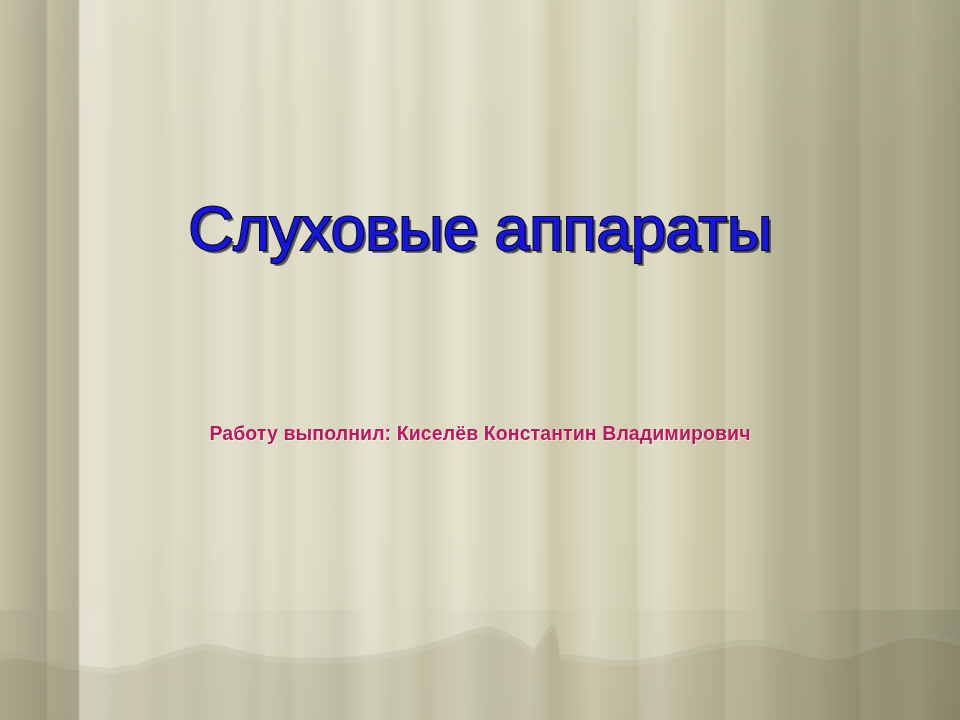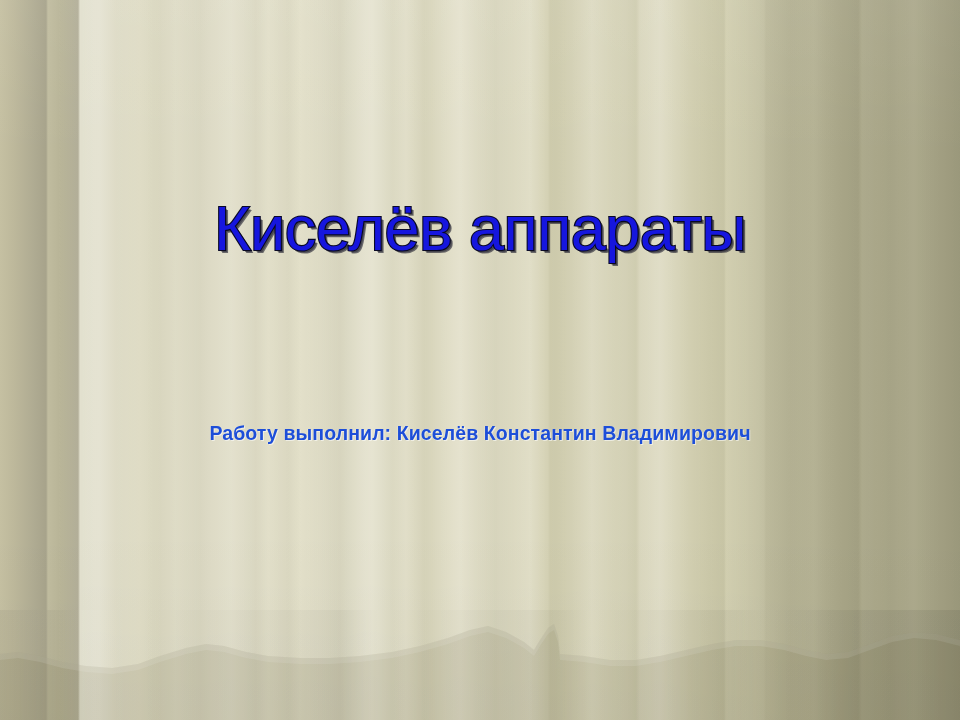--- a/index.html
+++ b/index.html
@@ -195,21 +195,21 @@
   .subtitle {
     position: absolute;
     left: 0;
     top: 420px;
     width: 960px;
     text-align: center;
     font-family: "Liberation Sans", sans-serif;
     font-size: 19.5px;
     line-height: 26px;
     font-weight: bold;
-    color: #1d4ed8;
+    color: #be185d;
     letter-spacing: 0.1px;
     text-shadow:
       1px 1px 0 rgba(255,255,255,0.55),
       -0.5px -0.5px 0 rgba(255,255,255,0.35);
     white-space: nowrap;
   }
 </style>
 </head>
 <body>
 
@@ -223,19 +223,19 @@
     <svg viewBox="0 0 960 110" preserveAspectRatio="none" aria-hidden="true">
       <path class="hem-fill" d="M0,44 L18,42 L40,46 L62,52 L86,56 L112,58 L138,54 L160,46 L186,38 L206,34 L224,36 L246,42 L268,46 L300,48 L330,48 L360,46 L392,42 L420,36 L448,28 L470,20 L488,16 L506,22 L524,32 L534,40 L540,30 L548,18 L554,14 L558,26 L560,44 L584,46 L610,50 L636,50 L660,46 L686,40 L712,34 L736,30 L760,30 L784,34 L806,40 L826,44 L848,42 L870,34 L892,26 L914,22 L936,24 L960,30 L960,110 L0,110 Z"></path>
       <path class="hem-edge" d="M0,44 L18,42 L40,46 L62,52 L86,56 L112,58 L138,54 L160,46 L186,38 L206,34 L224,36 L246,42 L268,46 L300,48 L330,48 L360,46 L392,42 L420,36 L448,28 L470,20 L488,16 L506,22 L524,32 L534,40 L540,30 L548,18 L554,14 L558,26 L560,44 L584,46 L610,50 L636,50 L660,46 L686,40 L712,34 L736,30 L760,30 L784,34 L806,40 L826,44 L848,42 L870,34 L892,26 L914,22 L936,24 L960,30 L960,36 L936,30 L914,28 L892,32 L870,40 L848,48 L826,50 L806,46 L784,40 L760,36 L736,36 L712,40 L686,46 L660,52 L636,56 L610,56 L584,52 L560,50 L558,32 L554,20 L548,24 L540,36 L534,46 L524,38 L506,28 L488,22 L470,26 L448,34 L420,42 L392,48 L360,52 L330,54 L300,54 L268,52 L246,48 L224,42 L206,40 L186,44 L160,52 L138,60 L112,64 L86,62 L62,58 L40,52 L18,48 L0,50 Z"></path>
     </svg>
   </div>
   <div class="hem-stripes"></div>
 
   <div class="content">
 
     <div class="title-block">
-      <span class="title-line">Киселёв аппараты</span>
+      <span class="title-line">Слуховые аппараты</span>
     </div>
 
     <div class="subtitle">Работу выполнил: Киселёв Константин Владимирович</div>
 
   </div>
 </div>
 
 </body></html>

